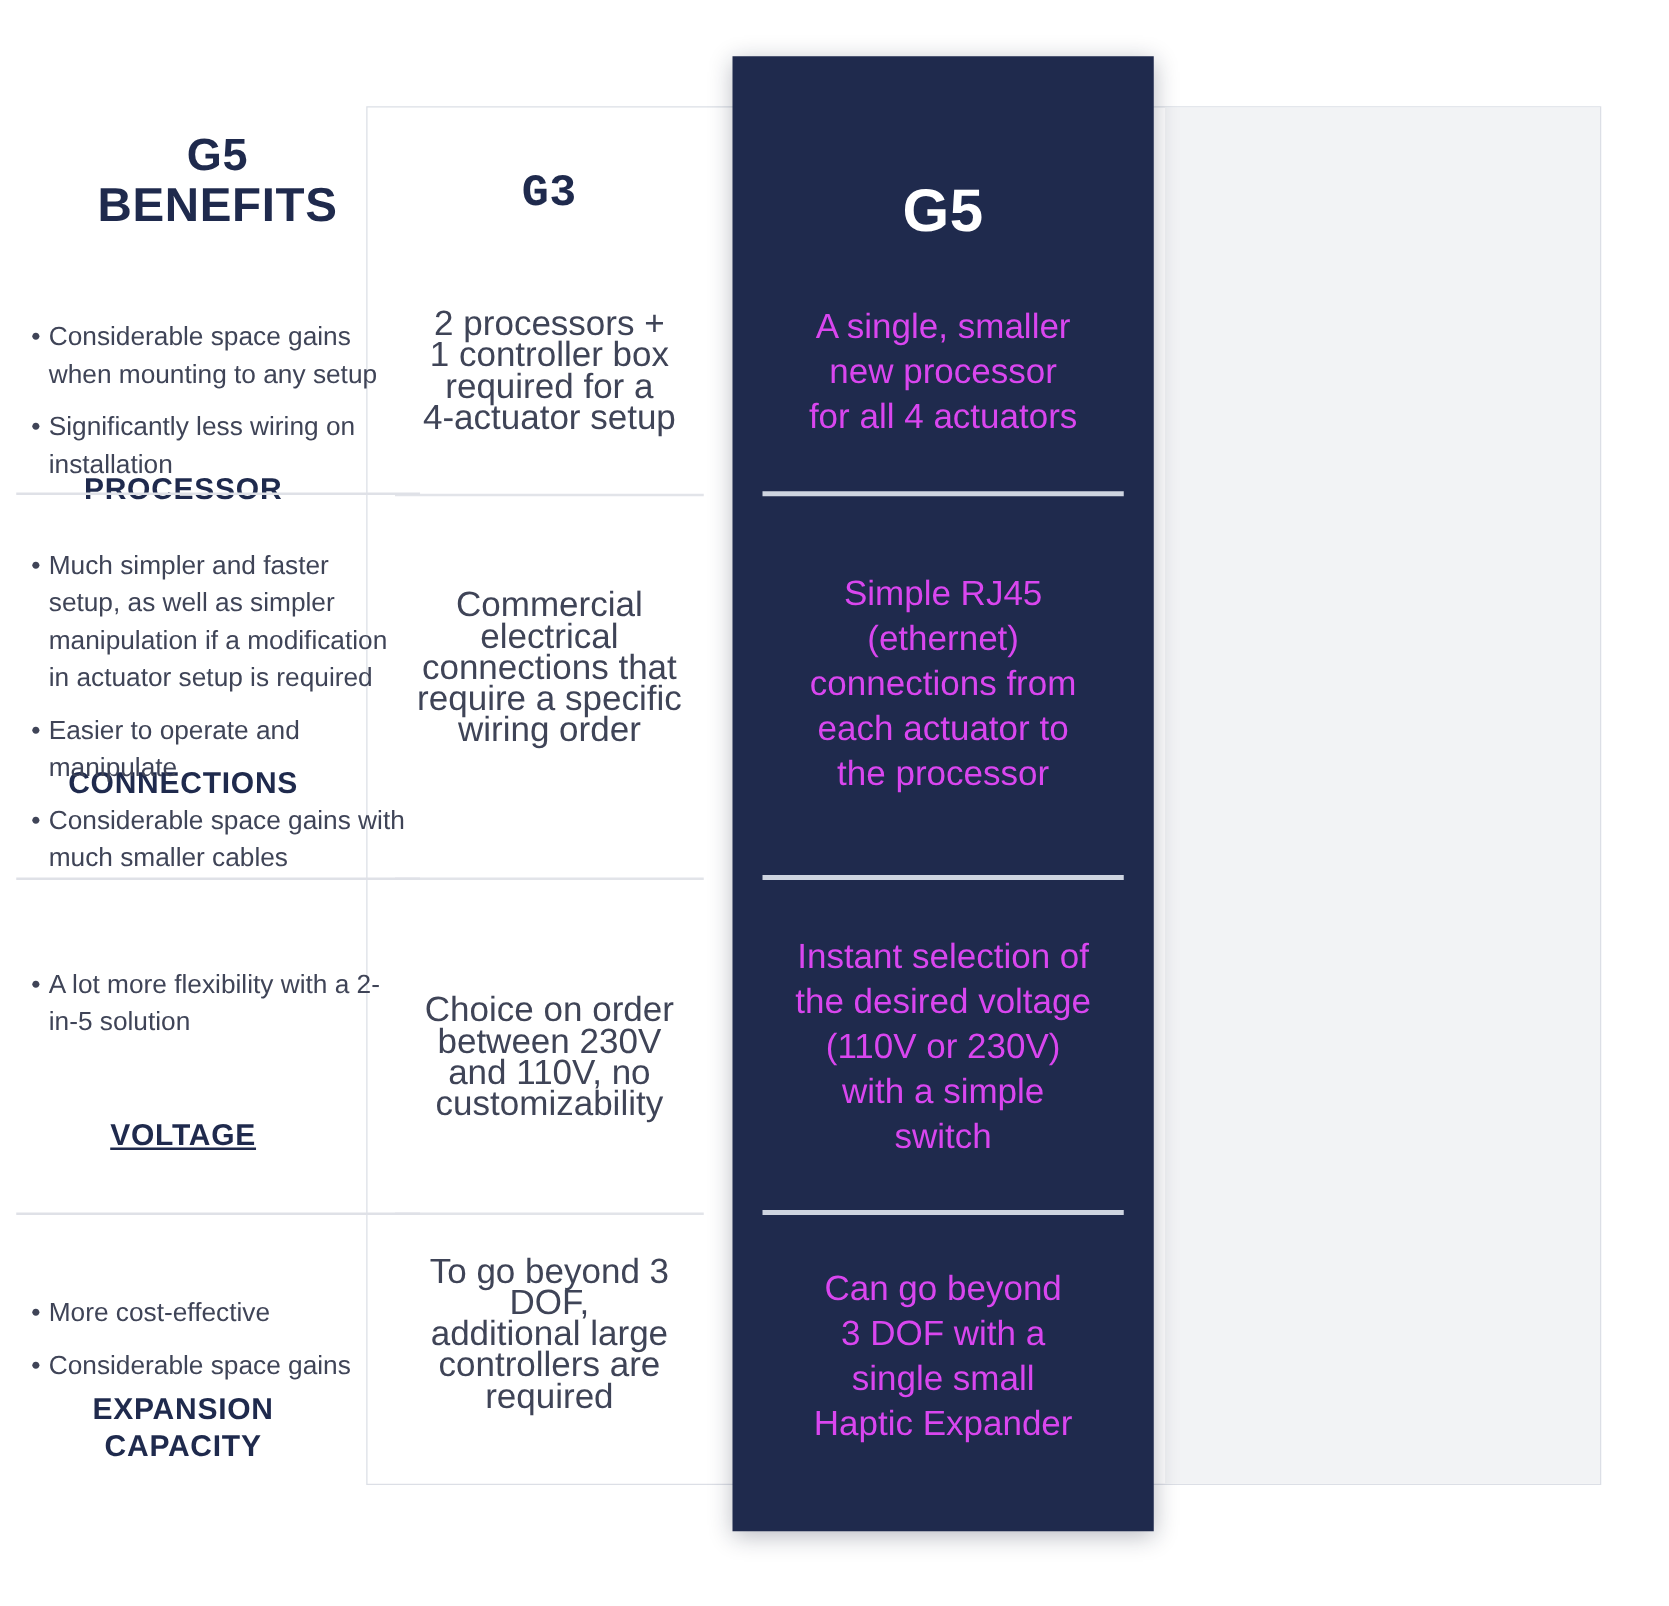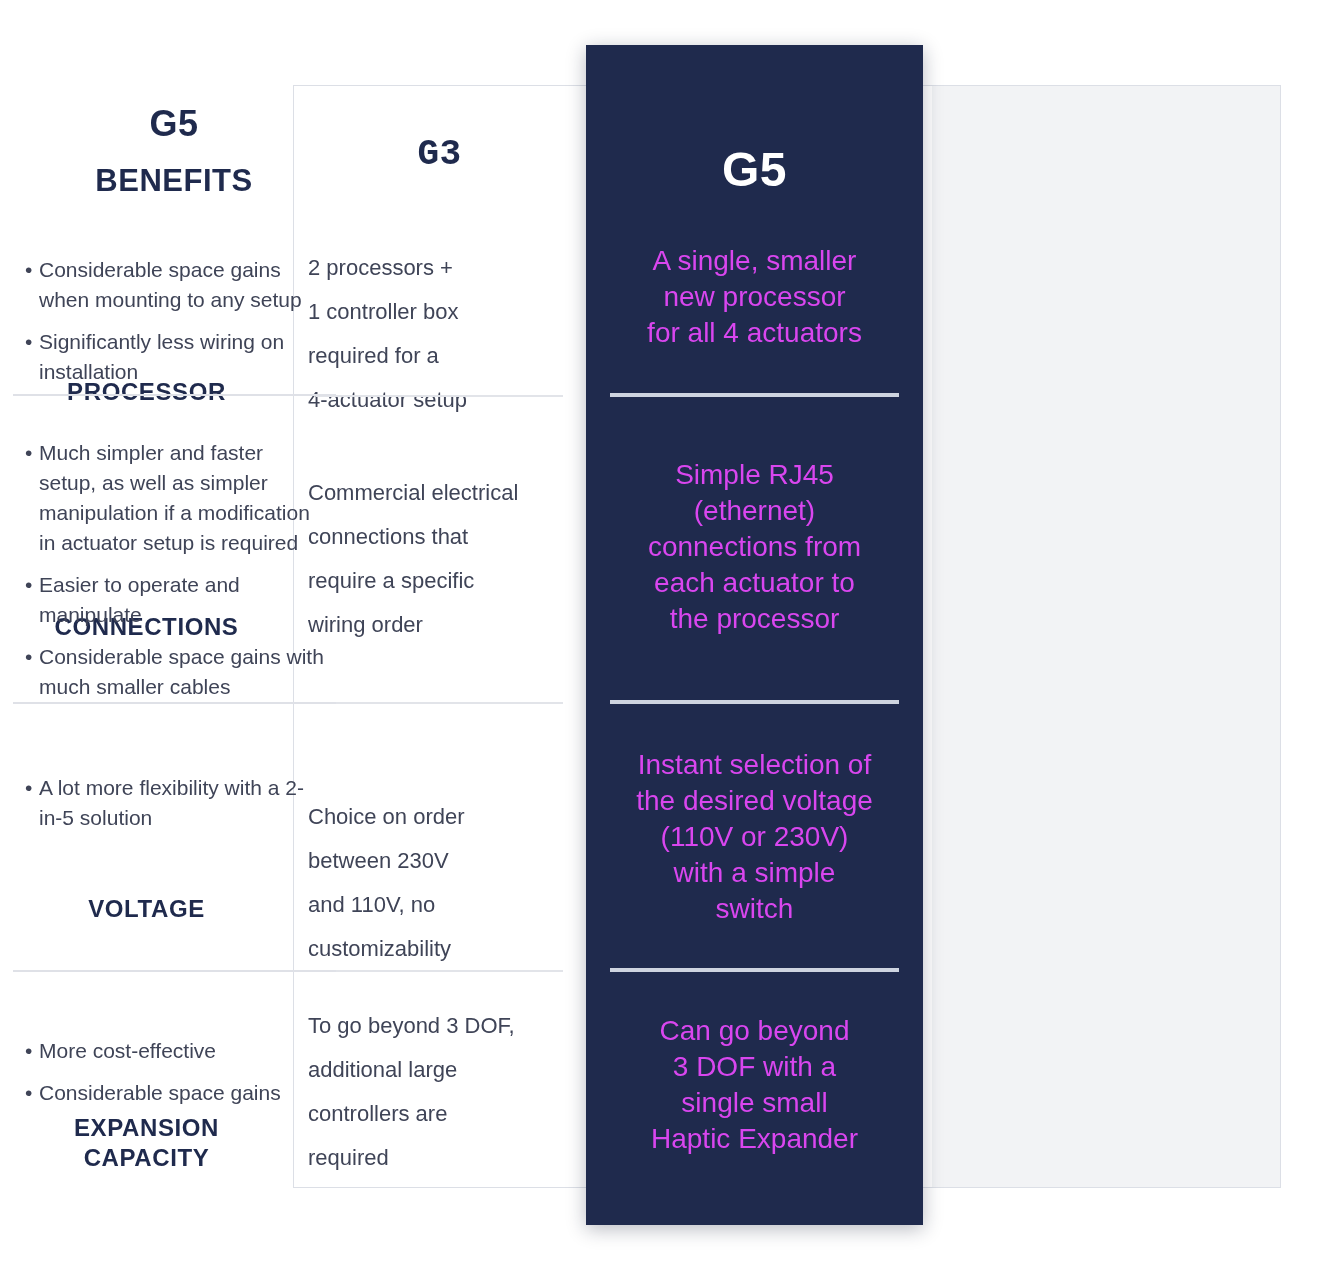--- a/index.html
+++ b/index.html
@@ -81,24 +81,24 @@
     color: #1f2a4d;
     font-weight: bold;
     font-size: 36px;
     letter-spacing: 0.5px;
     font-family: Liberation Mono, monospace;
   }
   .g3-cell {
     position: absolute;
     left: 14px;
     width: 263px;
-    text-align: left;
+    text-align: center;
     color: #3f4457;
-    font-size: 22px;
-    line-height: 44px;
+    font-size: 28px;
+    line-height: 25px;
     font-weight: 400;
   }
   .g3-divider {
     position: absolute;
     left: 22px;
     width: 247px;
     height: 2px;
     background: #e2e4e9;
   }
 
@@ -146,21 +146,21 @@
     position: absolute;
     left: 0;
     top: 103px;
     width: 348px;
     text-align: center;
     color: #1f2a4d;
     font-weight: bold;
     letter-spacing: 0.5px;
   }
   #benefits-heading .ben-line1 { display: block; font-size: 36px; line-height: 42px; }
-  #benefits-heading .ben-line2 { display: block; font-size: 31px; line-height: 40px; margin-top: 16px; }
+  #benefits-heading .ben-line2 { display: block; font-size: 38px; line-height: 40px; }
 
   .ben-cell {
     position: absolute;
     left: 12px;
     width: 324px;
     color: #3f4457;
     font-size: 21px;
     line-height: 30px;
     font-weight: 400;
   }
@@ -196,21 +196,21 @@
 
 <div id="stage">
 
   <div id="outer-panel"></div>
 
   <div id="benefits-column"></div>
 
   <div id="label-column">
     <div class="row-label" style="top:292px;">PROCESSOR</div>
     <div class="row-label" style="top:527px;">CONNECTIONS</div>
-    <div class="row-label" style="top:809px;">VOLTAGE</div>
+    <div class="row-label" style="top:809px;text-decoration:underline;">VOLTAGE</div>
     <div class="row-label" style="top:1028px;">EXPANSION<br>CAPACITY</div>
   </div>
 
   <div id="g3-column">
     <div id="g3-heading">G3</div>
 
     <div class="g3-cell" style="top:160px;">2 processors +<br>1 controller box<br>required for a<br>4-actuator setup</div>
     <div class="g3-divider" style="top:309px;"></div>
 
     <div class="g3-cell" style="top:385px;">Commercial electrical<br>connections that<br>require a specific<br>wiring order</div>

